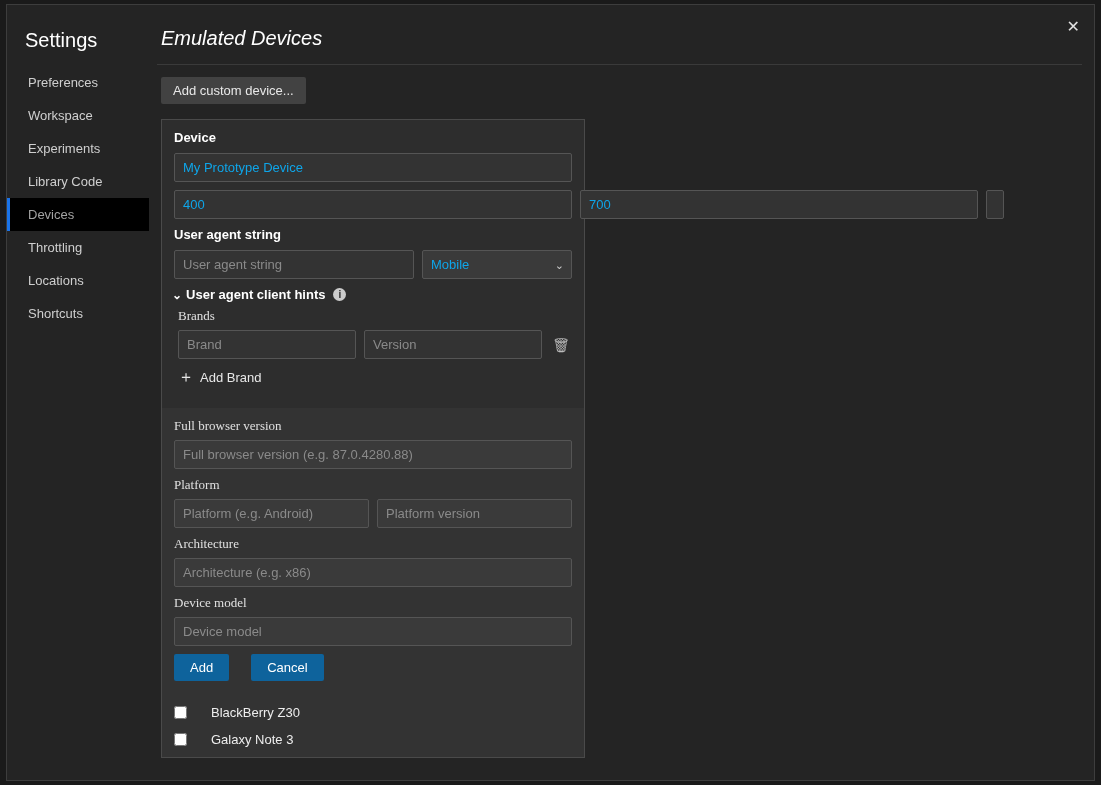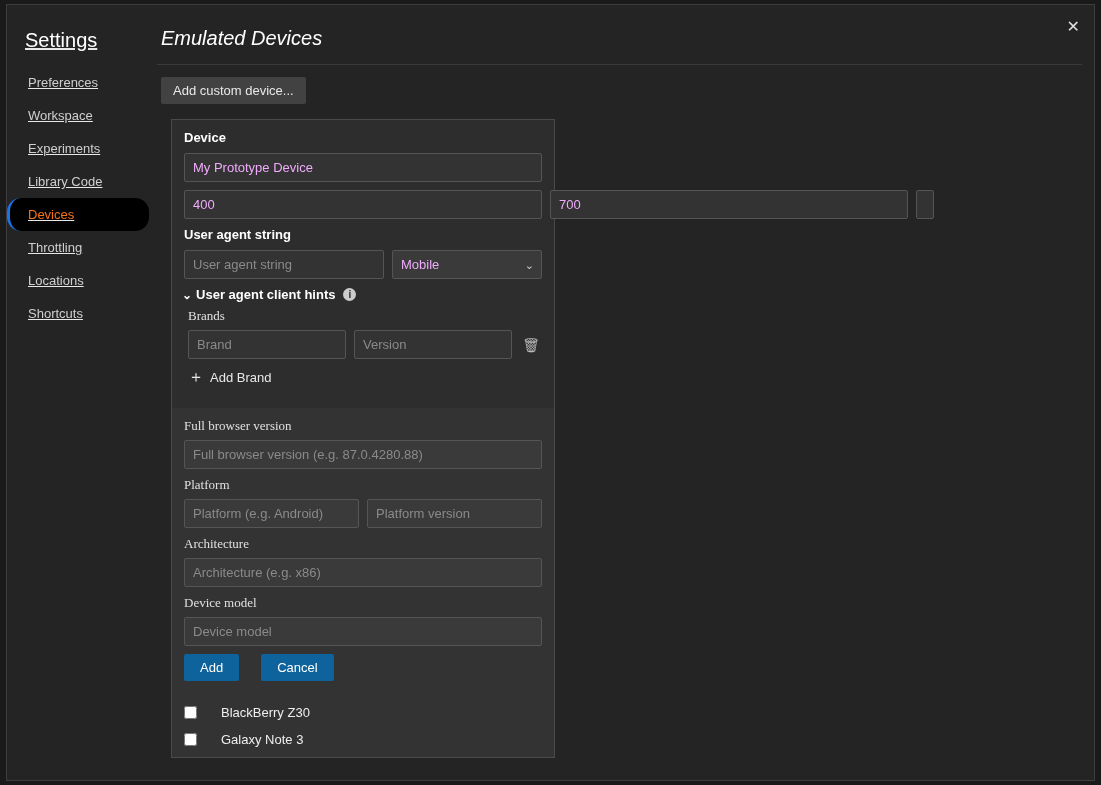--- a/index.html
+++ b/index.html
@@ -1,33 +1,33 @@
 <!DOCTYPE html>
 <html><head>
 <meta charset="utf-8">
 <style>
 * { box-sizing: border-box; margin: 0; padding: 0; font-family: "Segoe UI", Arial, sans-serif; }
 body { background: #1a1a1a; width: 1101px; height: 785px; overflow: hidden; position: relative; color: #e8e8e8; }
 .frame { position: absolute; top: 4px; left: 6px; right: 6px; bottom: 4px; background: #242424; border: 1px solid #3d3d3d; }
 .close-x { position: absolute; top: 12px; right: 14px; color: #e0e0e0; font-size: 16px; cursor: pointer; }
-.sidebar { position: absolute; left: 0; top: 0; bottom: 12px; width: 142px; padding-top: 24px; text-decoration: underline; }
+.sidebar { position: absolute; left: 0; top: 0; bottom: 12px; width: 142px; padding-top: 24px; }
 .sidebar-title { font-size: 20px; font-weight: 400; color: #fff; padding: 0 18px 14px; }
 .nav-item { padding: 9px 18px; font-size: 13px; color: #cfcfcf; cursor: pointer; border-left: 3px solid transparent; }
-.nav-item.active { background: #000; border-left-color: #1a73e8; color: #f97316; border-radius: 14px; }
+.nav-item.active { background: #000; border-left-color: #1a73e8; color: #a3a3a3; }
 .main { position: absolute; left: 150px; right: 8px; top: 18px; bottom: 8px; overflow: hidden; }
 .page-title { font-size: 20px; font-weight: 400; color: #fff; padding: 4px 0 14px 4px; border-bottom: 1px solid #3a3a3a; margin-right: 4px; font-style: italic; }
 .add-btn { margin: 12px 0 15px 4px; background: #424242; color: #e8e8e8; border: none; padding: 6px 12px; font-size: 13px; cursor: pointer; border-radius: 2px; }
-.panel { width: 384px; border: 1px solid #4a4a4a; margin-left: 14px; }
+.panel { width: 424px; border: 1px solid #4a4a4a; margin-left: 4px; }
 .section-dark { background: #2d2d2d; padding: 10px 12px; }
 .section-med  { background: #333333; padding: 10px 12px; }
 .label { font-size: 13px; font-weight: 600; color: #fff; margin-bottom: 8px; display: block; }
 .sub-label { font-size: 13px; color: #e0e0e0; margin-bottom: 6px; display: block; font-family: Liberation Serif, serif; }
 .row { display: flex; gap: 8px; margin-bottom: 8px; align-items: center; }
 input[type=text], select {
-  background: #333333; border: 1px solid #555; color: #f0abfc;
+  background: #333333; border: 1px solid #555; color: #0ea5e9;
   padding: 6px 8px; font-size: 13px; border-radius: 2px; width: 100%;
 }
 .section-med input[type=text] { background: #3a3a3a; }
 input::placeholder { color: #8a8a8a; }
 .w-full { flex: 1; }
 .w-90  { width: 90px; flex: none; }
 .w-half { flex: 1; }
 .select-wrap { position: relative; flex: none; width: 150px; }
 select { appearance: none; padding-right: 24px; background: #3a3a3a; }
 .chev { position: absolute; right: 8px; top: 50%; transform: translateY(-50%); pointer-events: none; color: #ccc; font-size: 11px; }

